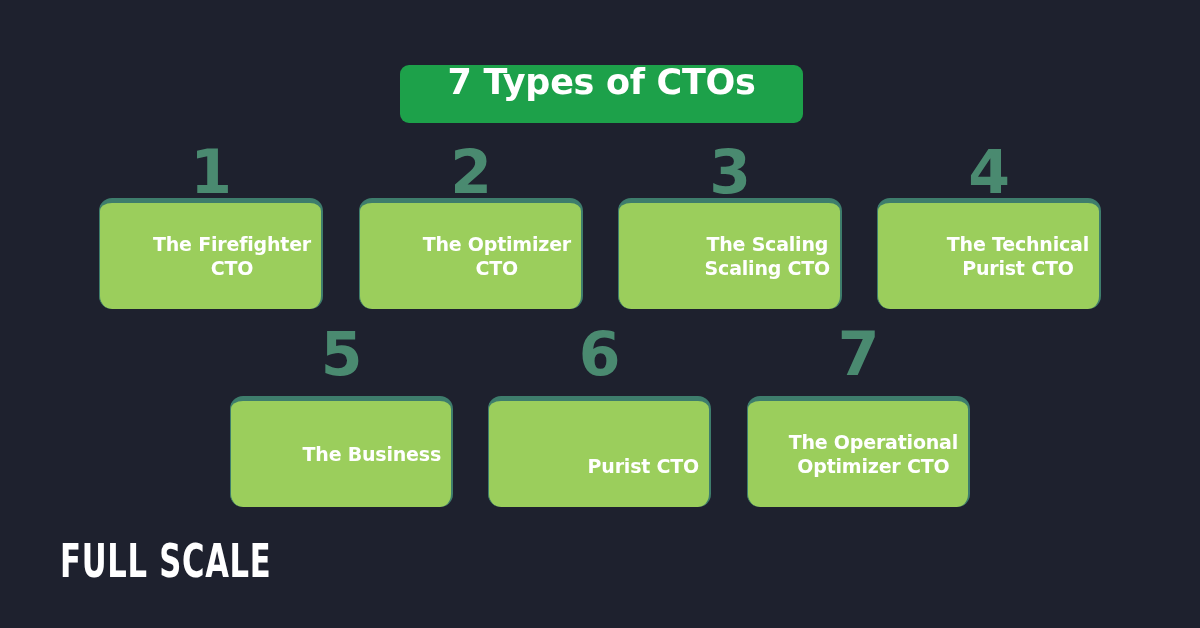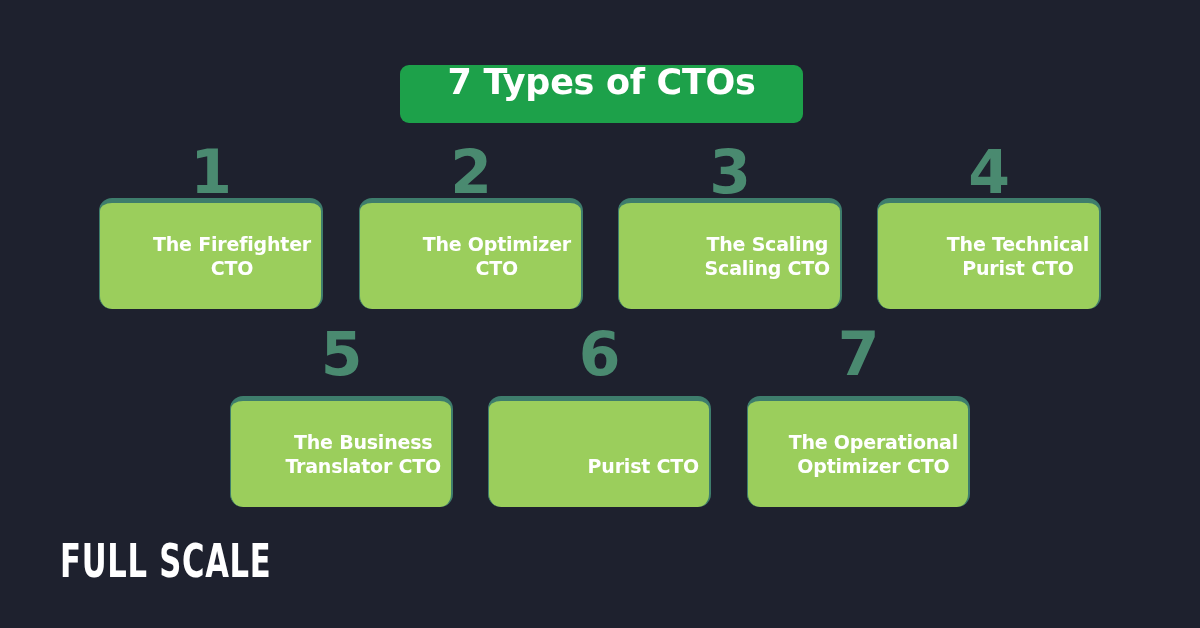--- a/index.html
+++ b/index.html
@@ -162,21 +162,20 @@
         <span>Purist CTO</span>
       </div>
     </div>
   </div>
 
   <div class="card-group row2" style="left:230px; top:324px; width:223px;">
     <div class="card-number">5</div>
     <div class="card">
       <div class="card-label">
         <span>The Business</span><br>
-        <span>Translator CTO</span>
       </div>
     </div>
   </div>
 
   <div class="card-group row2" style="left:488px; top:324px; width:223px;">
     <div class="card-number">6</div>
     <div class="card">
       <div class="card-label">
         <br>
         <span>Purist CTO</span>

